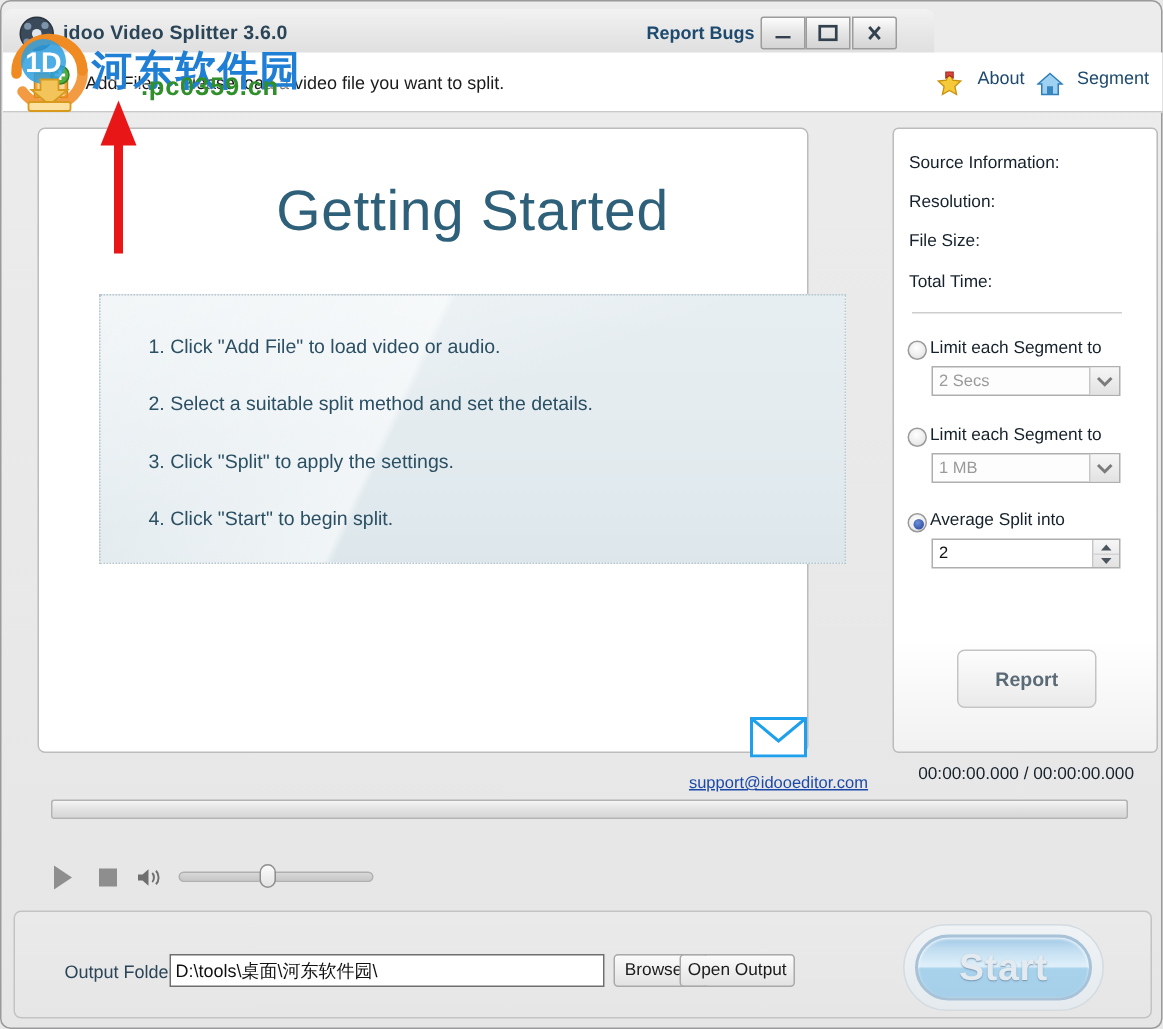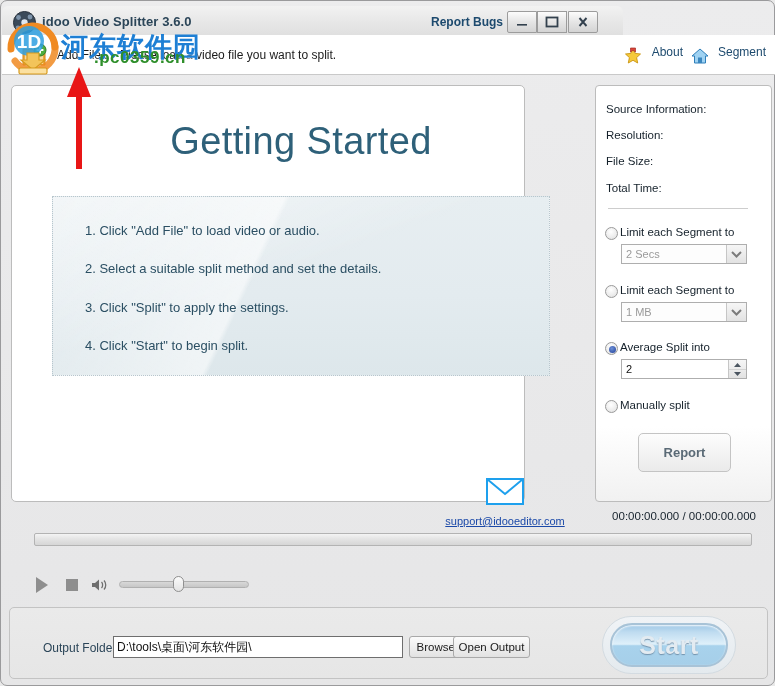--- a/index.html
+++ b/index.html
@@ -69,21 +69,21 @@
   .tool-right { position: absolute; top: 10px; cursor: pointer; }
   #tool-about { right: 92px; }
   #tool-home  { right: 9px; }
   .tool-right .tl {
     font-size: 12px; color: #1d4a6e; vertical-align: 4px; margin-left: 5px;
   }
   .tool-right svg { vertical-align: middle; }
 
   
   #main-panel {
-    position: absolute; left: 10px; top: 84px; width: 514px; height: 417px;
+    position: absolute; left: 24px; top: 84px; width: 514px; height: 417px;
     background: #ffffff; border: 1px solid #bcbcbc; border-radius: 5px;
   }
   #getting-started {
     position: absolute; left: 0; top: 34px; width: 578px;
     text-align: center;
     font-size: 38px; color: #2e6079; font-weight: normal;
     letter-spacing: .4px;
   }
   #steps-box {
     position: absolute; left: 40px; top: 110px; width: 498px; height: 180px;
@@ -421,24 +421,20 @@
             </svg>
         </span>
         <span class="half">
           <svg width="9" height="6" viewBox="0 0 9 6">
               <path d="M4.5 5 L1 1 H8 Z" fill="#4b5560"></path>
             </svg>
         </span>
       </span>
     </div>
 
-    <div class="opt-row" id="opt3">
-      <span class="radio"></span>
-      <span class="opt-label">Manually split</span>
-    </div>
 
     <div id="split-button">Report</div>
   </div>
 
   <div id="time-display">00:00:00.000 / 00:00:00.000</div>
 
   <div id="seek-bar"></div>
 
   <span id="play-button">
     <svg width="16" height="18" viewBox="0 0 16 18">

